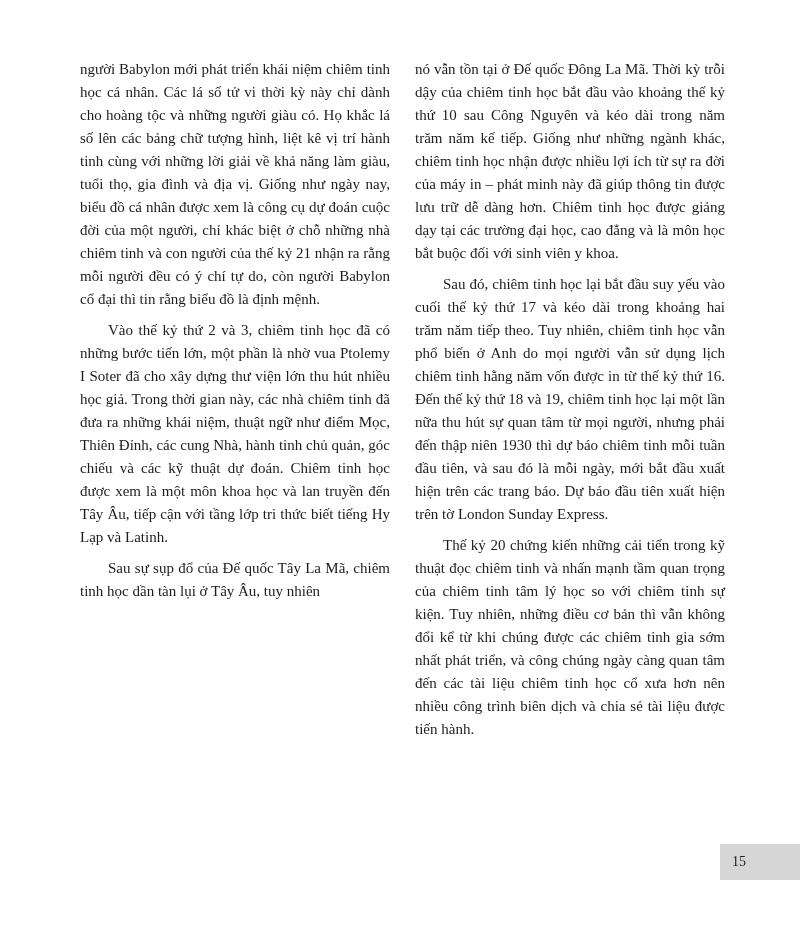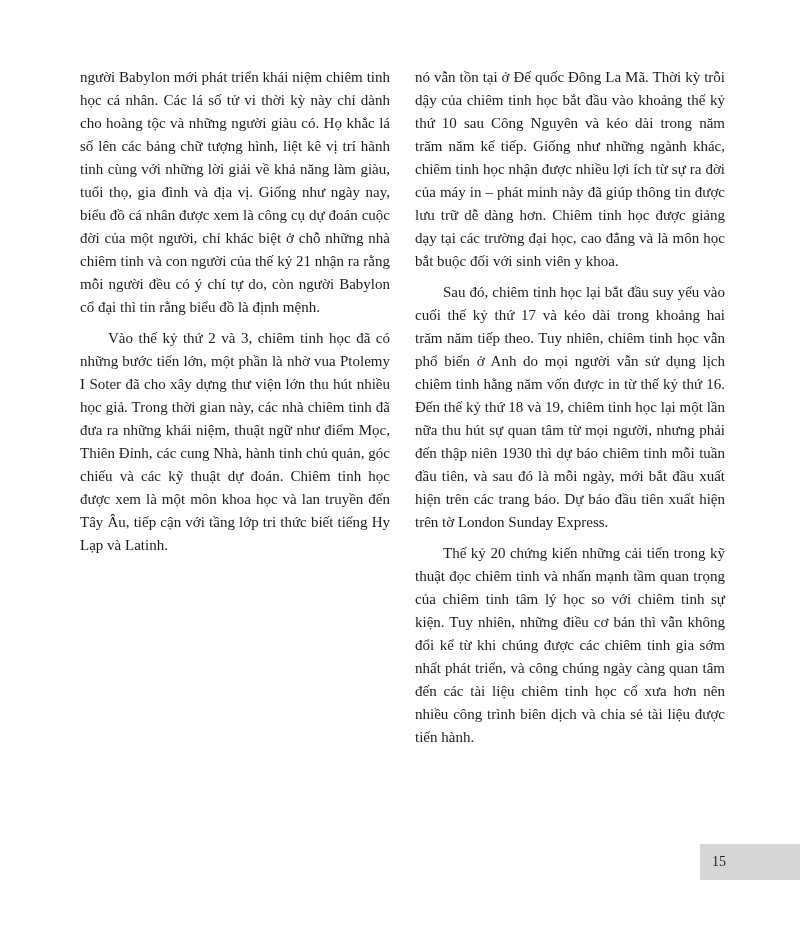--- a/index.html
+++ b/index.html
@@ -24,49 +24,50 @@
   }
   .col {
     width: 310px;
     flex: 0 0 310px;
     font-size: 15px;
     line-height: 23px;
     text-align: justify;
     text-justify: inter-word;
   }
   .col p {
-    margin: 8px 0 8px 0;
+    margin: 0 0 8px 0;
   }
   .col p.indent {
     text-indent: 28px;
   }
   .page-number {
     position: absolute;
     right: 0;
     bottom: 46px;
-    width: 100px;
+    width: 80px;
     height: 36px;
     display: flex;
     align-items: center;
     padding-left: 12px;
     box-sizing: border-box;
     font-size: 14px;
     color: #222222;
   }
 </style>
 </head>
 <body>
 
 <div class="page" style="color: rgb(28, 28, 28);">
 
   <div class="columns">
 
     <div class="col">
       <p>người Babylon mới phát triển khái niệm chiêm tinh học cá nhân. Các lá số tử vi thời kỳ này chỉ dành cho hoàng tộc và những người giàu có. Họ khắc lá số lên các bảng chữ tượng hình, liệt kê vị trí hành tinh cùng với những lời giải về khả năng làm giàu, tuổi thọ, gia đình và địa vị. Giống như ngày nay, biểu đồ cá nhân được xem là công cụ dự đoán cuộc đời của một người, chỉ khác biệt ở chỗ những nhà chiêm tinh và con người của thế kỷ 21 nhận ra rằng mỗi người đều có ý chí tự do, còn người Babylon cổ đại thì tin rằng biểu đồ là định mệnh.</p>
       <p class="indent">Vào thế kỷ thứ 2 và 3, chiêm tinh học đã có những bước tiến lớn, một phần là nhờ vua Ptolemy I Soter đã cho xây dựng thư viện lớn thu hút nhiều học giả. Trong thời gian này, các nhà chiêm tinh đã đưa ra những khái niệm, thuật ngữ như điểm Mọc, Thiên Đỉnh, các cung Nhà, hành tinh chủ quản, góc chiếu và các kỹ thuật dự đoán. Chiêm tinh học được xem là một môn khoa học và lan truyền đến Tây Âu, tiếp cận với tầng lớp tri thức biết tiếng Hy Lạp và Latinh.</p>
+      <p class="indent">Sau sự sụp đổ của Đế quốc Tây La Mã, chiêm tinh học dần tàn lụi ở Tây Âu, tuy nhiên</p>
     </div>
 
     <div class="col">
       <p>nó vẫn tồn tại ở Đế quốc Đông La Mã. Thời kỳ trỗi dậy của chiêm tinh học bắt đầu vào khoảng thế kỷ thứ 10 sau Công Nguyên và kéo dài trong năm trăm năm kế tiếp. Giống như những ngành khác, chiêm tinh học nhận được nhiều lợi ích từ sự ra đời của máy in – phát minh này đã giúp thông tin được lưu trữ dễ dàng hơn. Chiêm tinh học được giảng dạy tại các trường đại học, cao đẳng và là môn học bắt buộc đối với sinh viên y khoa.</p>
       <p class="indent">Sau đó, chiêm tinh học lại bắt đầu suy yếu vào cuối thế kỷ thứ 17 và kéo dài trong khoảng hai trăm năm tiếp theo. Tuy nhiên, chiêm tinh học vẫn phổ biến ở Anh do mọi người vẫn sử dụng lịch chiêm tinh hằng năm vốn được in từ thế kỷ thứ 16. Đến thế kỷ thứ 18 và 19, chiêm tinh học lại một lần nữa thu hút sự quan tâm từ mọi người, nhưng phải đến thập niên 1930 thì dự báo chiêm tinh mỗi tuần đầu tiên, và sau đó là mỗi ngày, mới bắt đầu xuất hiện trên các trang báo. Dự báo đầu tiên xuất hiện trên tờ London Sunday Express.</p>
       <p class="indent">Thế kỷ 20 chứng kiến những cải tiến trong kỹ thuật đọc chiêm tinh và nhấn mạnh tầm quan trọng của chiêm tinh tâm lý học so với chiêm tinh sự kiện. Tuy nhiên, những điều cơ bản thì vẫn không đổi kể từ khi chúng được các chiêm tinh gia sớm nhất phát triển, và công chúng ngày càng quan tâm đến các tài liệu chiêm tinh học cổ xưa hơn nên nhiều công trình biên dịch và chia sẻ tài liệu được tiến hành.</p>
     </div>
 
   </div>
 

